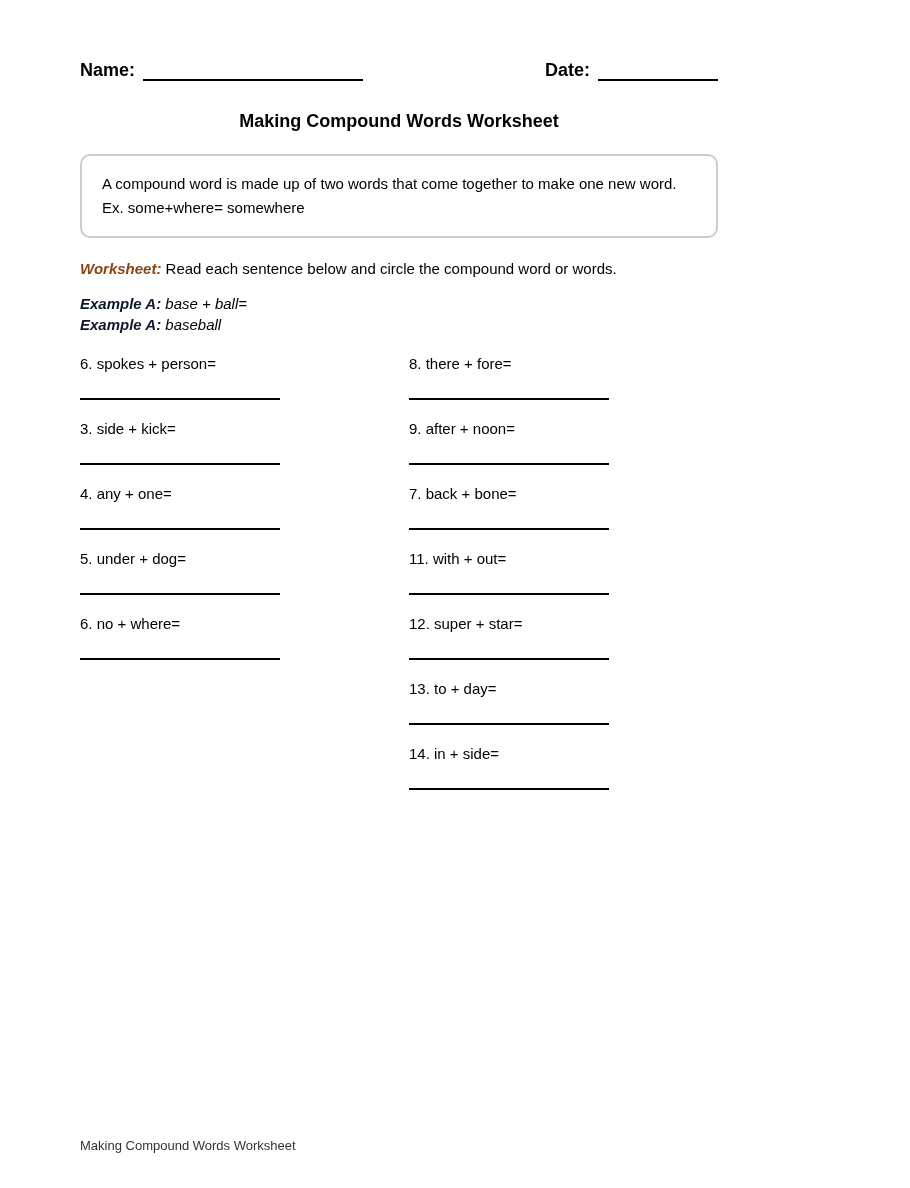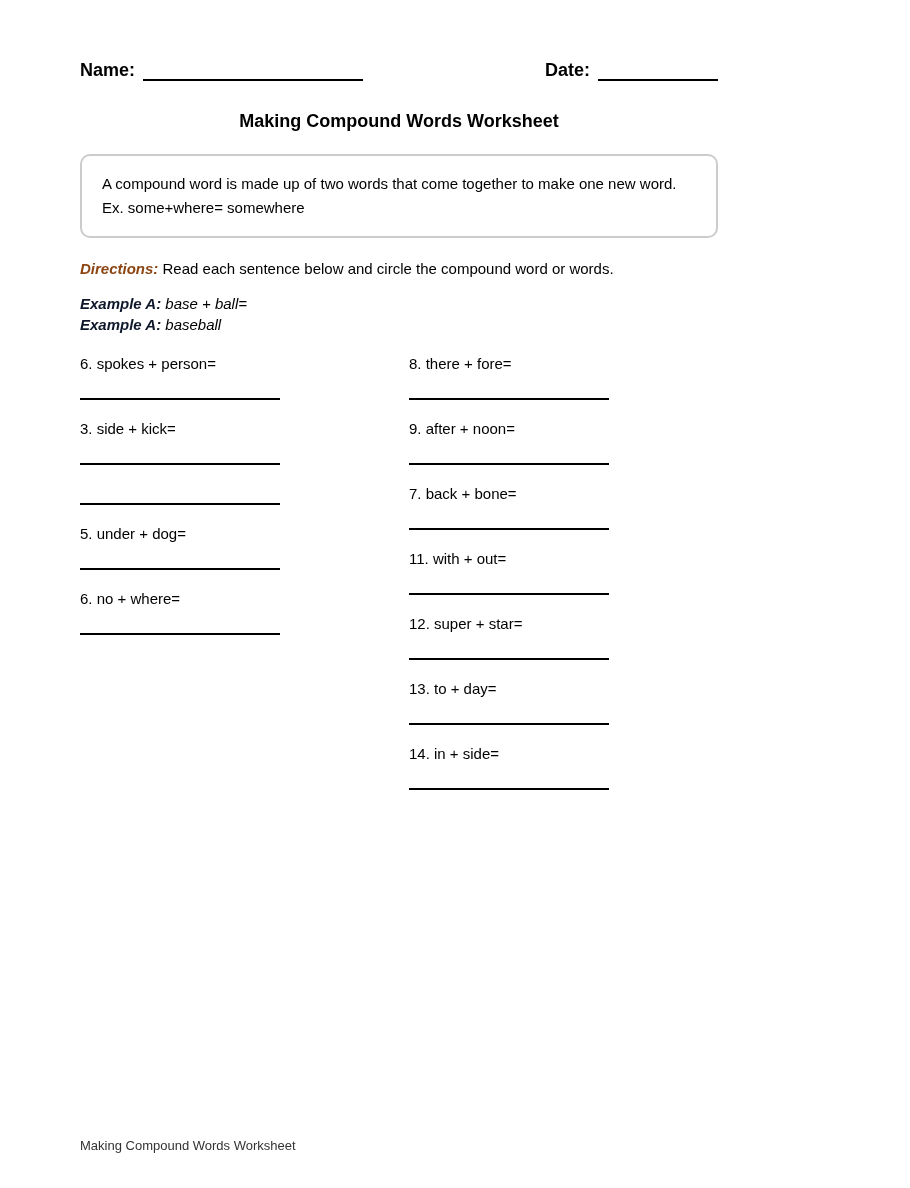--- a/index.html
+++ b/index.html
@@ -179,21 +179,21 @@
       <span class="date-label">Date:</span>
       <span class="date-line"></span>
     </div>
   </div>
 
   <div class="worksheet-title">Making Compound Words Worksheet</div>
 
   <div class="definition-box">A compound word is made up of two words that come together to make one new word. Ex. some+where= somewhere</div>
 
   <div class="directions-row">
-    <span class="directions-label">Directions:</span>
+    <span class="directions-label">Worksheet:</span>
     <span>Read each sentence below and circle the compound word or words.</span>
   </div>
 
   <div class="examples-section">
     <div class="example-row">
       <span class="example-label">Example A:</span>
       <span class="example-value">base + ball=</span>
     </div>
     <div class="example-row">
       <span class="example-label">Example A:</span>
@@ -206,20 +206,21 @@
     <div class="left-col">
     <div class="problem-group">
       <div class="problem-text">6. spokes + person=</div>
       <span class="answer-line"></span>
     </div>
         <div class="problem-group">
       <div class="problem-text">3. side + kick=</div>
       <span class="answer-line"></span>
     </div>
         <div class="problem-group">
+      <div class="problem-text">4. any + one=</div>
       <span class="answer-line"></span>
     </div>
         <div class="problem-group">
       <div class="problem-text">5. under + dog=</div>
       <span class="answer-line"></span>
     </div>
         <div class="problem-group">
       <div class="problem-text">6. no + where=</div>
       <span class="answer-line"></span>
     </div>

